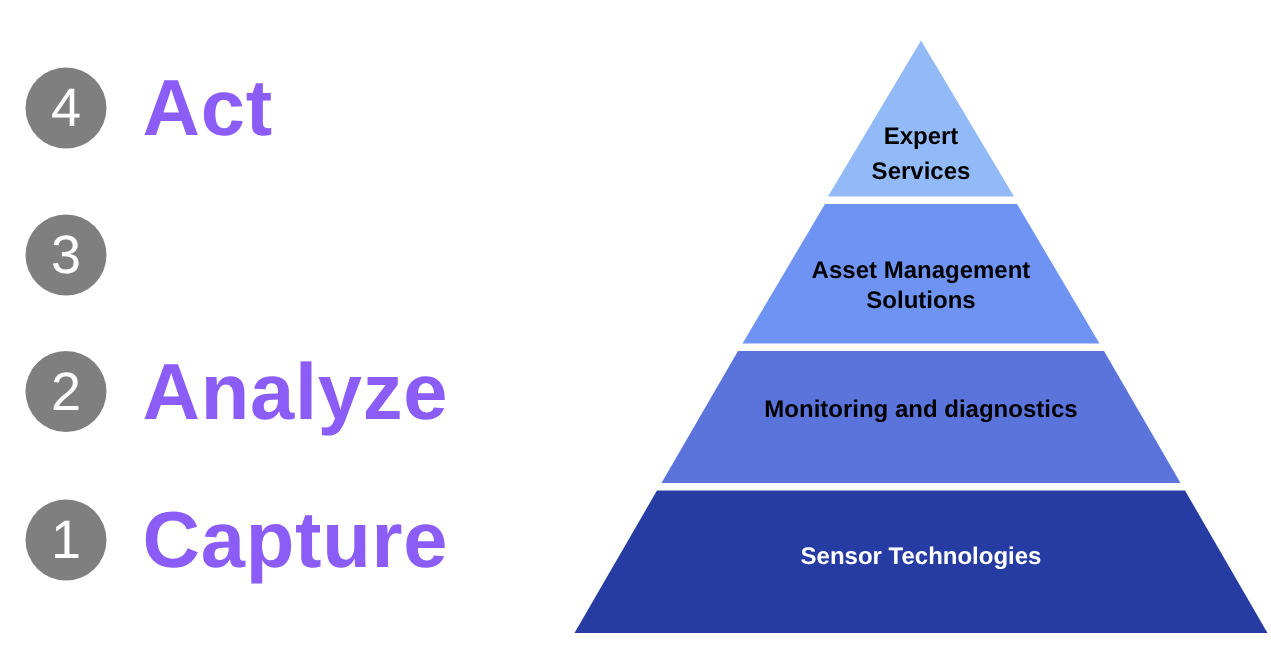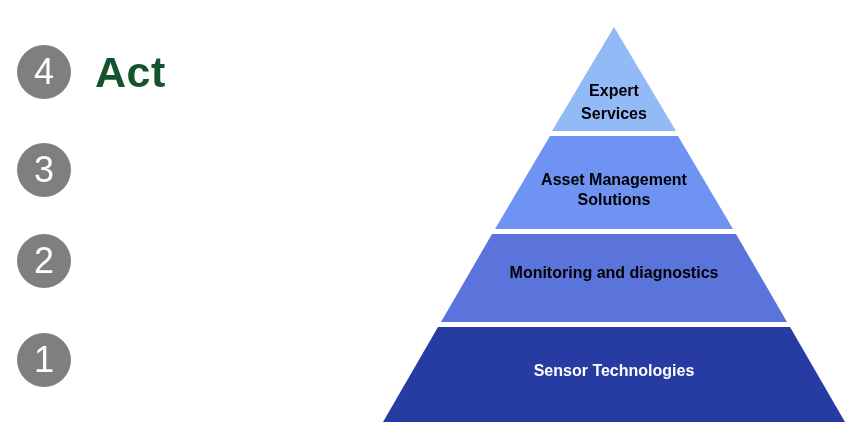--- a/index.html
+++ b/index.html
@@ -43,23 +43,23 @@
     color: #ffffff;
     font-size: 36px;
     font-weight: 400;
     display: flex;
     align-items: center;
     justify-content: center;
     flex: 0 0 auto;
     line-height: 1;
   }
   .step-label {
-    font-size: 43px;
+    font-size: 53px;
     font-weight: 700;
-    color: #14532d;
+    color: #8b5cf6;
     letter-spacing: 0.5px;
     white-space: nowrap;
   }
   
   .pyramid-svg {
     position: absolute;
     left: 0;
     top: 0;
     width: 847px;
     height: 440px;
@@ -81,24 +81,26 @@
       <div class="step-circle">4</div>
       <div class="step-label">Act</div>
     </div>
 
     <div class="step step-1">
       <div class="step-circle">3</div>
     </div>
 
     <div class="step step-2">
       <div class="step-circle">2</div>
+      <div class="step-label">Analyze</div>
     </div>
 
     <div class="step step-3">
       <div class="step-circle">1</div>
+      <div class="step-label">Capture</div>
     </div>
 
   </div>
 
   <svg class="pyramid-svg" viewBox="0 0 847 440">
 
     <polygon points="614,27 552,131 676,131" fill="#92BAF7"></polygon>
     <text x="614" y="96" text-anchor="middle" fill="#000000">Expert</text>
     <text x="614" y="119" text-anchor="middle" fill="#000000">Services</text>
 

